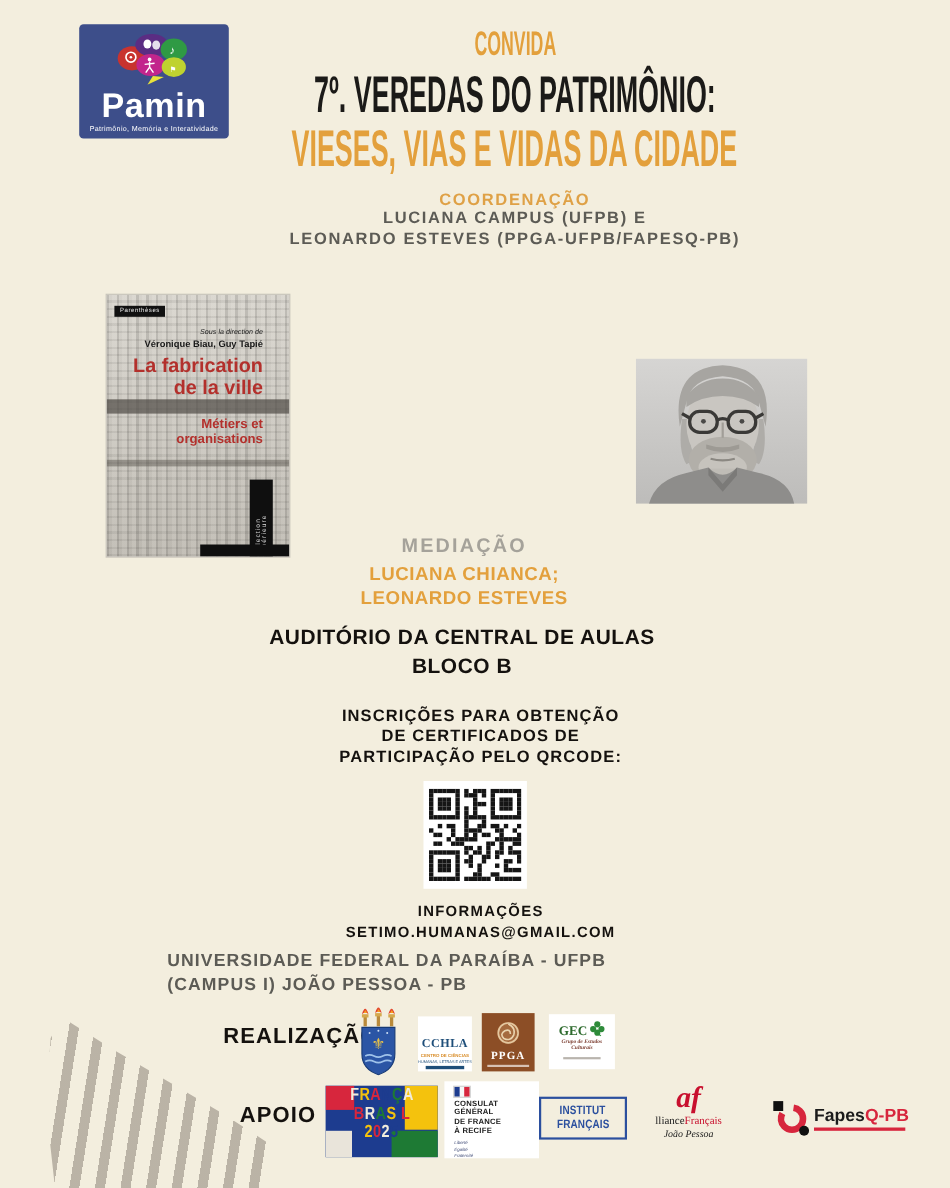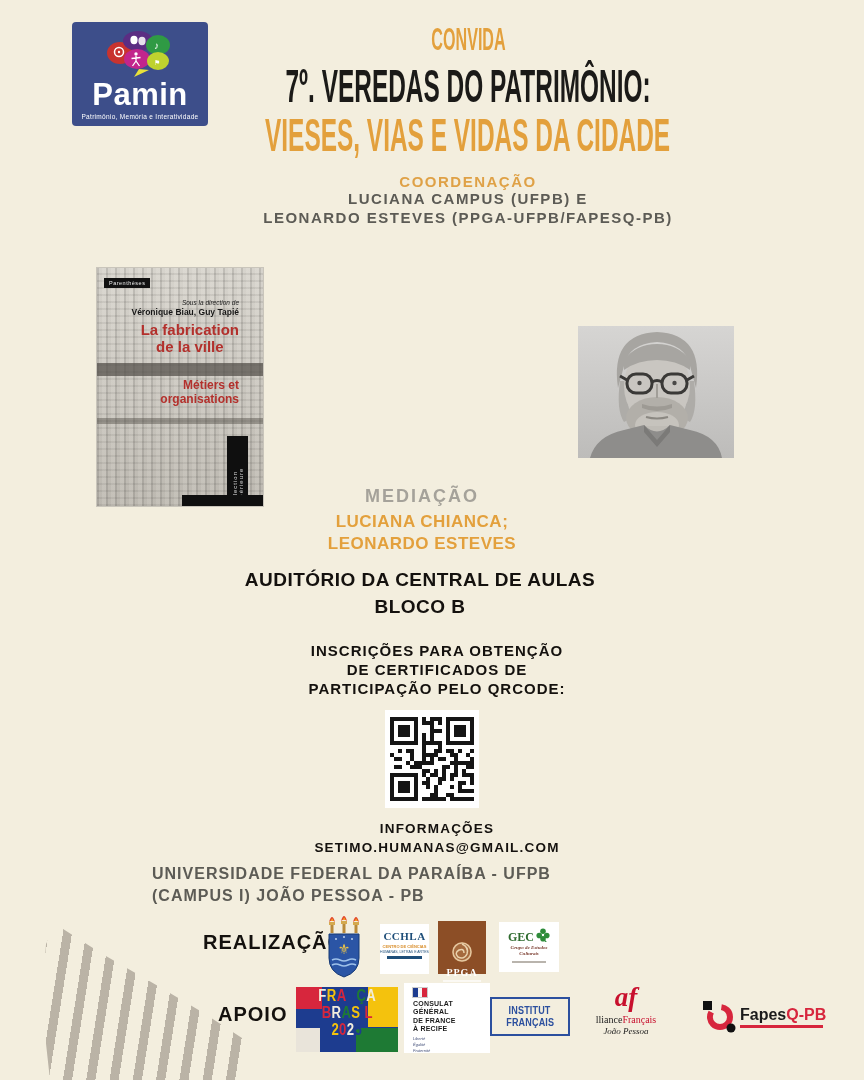--- a/index.html
+++ b/index.html
@@ -31,21 +31,21 @@
   .book{left:97px;top:268px;width:166px;height:238px;background:#d7d4cd;overflow:hidden;box-shadow:0 0 0 1px #c9c5bb;}
   .book-bg{position:absolute;inset:0;background:
      repeating-linear-gradient(90deg,rgba(70,68,64,.20) 0 2px,rgba(120,117,110,.08) 2px 5px,rgba(205,202,195,.16) 5px 9px),
      repeating-linear-gradient(0deg,rgba(90,88,83,.13) 0 2px,rgba(0,0,0,0) 2px 7px),
      linear-gradient(180deg,#dedbd4,#c2beb6);}
   .book-bridge{position:absolute;left:0;right:0;top:95px;height:13px;background:rgba(82,78,72,.72);}
   .book-bridge2{position:absolute;left:0;right:0;top:150px;height:6px;background:rgba(82,78,72,.45);}
   .book-pub{position:absolute;left:7px;top:10px;background:#111;color:#eee;font-size:5.5px;padding:2px 5px;letter-spacing:.5px;}
   .book-dir{position:absolute;right:24px;top:31px;font-size:6.5px;color:#222;font-style:italic;text-align:right;}
   .book-authors{position:absolute;right:24px;top:39px;font-size:8.5px;font-weight:700;color:#161616;text-align:right;}
-  .book-title{position:absolute;right:24px;top:54px;text-align:center;color:#B3302C;font-weight:700;font-size:15px;line-height:1.12;}
+  .book-title{position:absolute;right:24px;top:54px;text-align:right;color:#B3302C;font-weight:700;font-size:18px;line-height:1.12;}
   .book-sub{position:absolute;right:24px;top:110px;text-align:right;color:#B3302C;font-weight:700;font-size:12px;line-height:1.2;}
   .book-spine{position:absolute;left:130px;top:168px;width:21px;height:70px;background:#0f0f0f;display:flex;align-items:center;justify-content:center;}
   .book-spine span{writing-mode:vertical-rl;transform:rotate(180deg);font-size:6px;color:#ddd;letter-spacing:1px;}
   .book-band{position:absolute;left:85px;bottom:0;right:0;height:11px;background:#0f0f0f;}
 
   
   .evcol{left:255px;top:287px;width:334px;text-align:center;color:#14110E;font-weight:700;}
   .ev-date{font-size:21px;letter-spacing:.4px;}
   .ev-talk{font-size:21px;margin-top:27px;letter-spacing:.4px;}
   .ev-plabel{font-size:21px;margin-top:26px;letter-spacing:.4px;}
@@ -65,27 +65,27 @@
 
   .info{left:262px;top:820px;width:350px;text-align:center;font-weight:700;font-size:13.5px;color:#14110E;line-height:1.4;letter-spacing:1.2px;}
   .univ{left:152px;top:863px;width:560px;text-align:left;font-weight:700;font-size:16px;color:#5C5B55;line-height:1.4;letter-spacing:1px;}
 
   .row-lbl{font-size:20px;font-weight:700;color:#14110E;letter-spacing:1px;}
   .rlz-lbl{left:203px;top:931px;}
   .ap-lbl{left:218px;top:1003px;}
 
   .ufpb{left:324px;top:912px;width:40px;height:66px;}
 
-  .cchla{left:380px;top:924px;width:49px;height:50px;background:#fff;text-align:center;box-sizing:border-box;padding-top:7px;}
+  .cchla{left:380px;top:924px;width:49px;height:50px;background:#fff;text-align:center;box-sizing:border-box;padding-top:20px;}
   .cchla-a{font-family:"Liberation Serif",serif;font-size:11px;font-weight:700;color:#1E4E79;letter-spacing:.5px;line-height:1;}
   .cchla-l1{font-size:4px;color:#D98E2B;font-weight:700;margin-top:2px;}
   .cchla-l2{font-size:3.5px;color:#1E4E79;margin-top:1px;}
   .cchla-bar{width:72%;height:3px;background:#1E4E79;margin:2px auto 0;}
 
-  .ppga{left:438px;top:921px;width:48px;height:53px;background:#8C4E26;text-align:center;color:#fff;box-sizing:border-box;padding-top:19px;}
+  .ppga{left:438px;top:921px;width:48px;height:53px;background:#8C4E26;text-align:center;color:#fff;box-sizing:border-box;padding-top:6px;}
   .ppga-a{font-family:"Liberation Serif",serif;font-size:10px;font-weight:700;letter-spacing:1px;line-height:1;}
   .ppga-bar{width:78%;height:2px;background:rgba(255,255,255,.65);margin:2px auto 0;}
 
   .gec{left:499px;top:922px;width:60px;height:50px;background:#fff;text-align:center;box-sizing:border-box;padding-top:6px;}
   .gec-row{display:flex;align-items:flex-start;justify-content:center;gap:2px;}
   .gec-a{font-family:"Liberation Serif",serif;font-size:12px;font-weight:700;color:#2E6B2E;line-height:1;margin-top:3px;}
   .gec-l{font-size:5px;color:#7a3b2e;font-style:italic;font-weight:700;line-height:1.25;margin-top:2px;font-family:"Liberation Serif",serif;}
   .gec-bar{width:58%;height:2px;background:#b9b4ad;margin:3px auto 0;}
 
   

